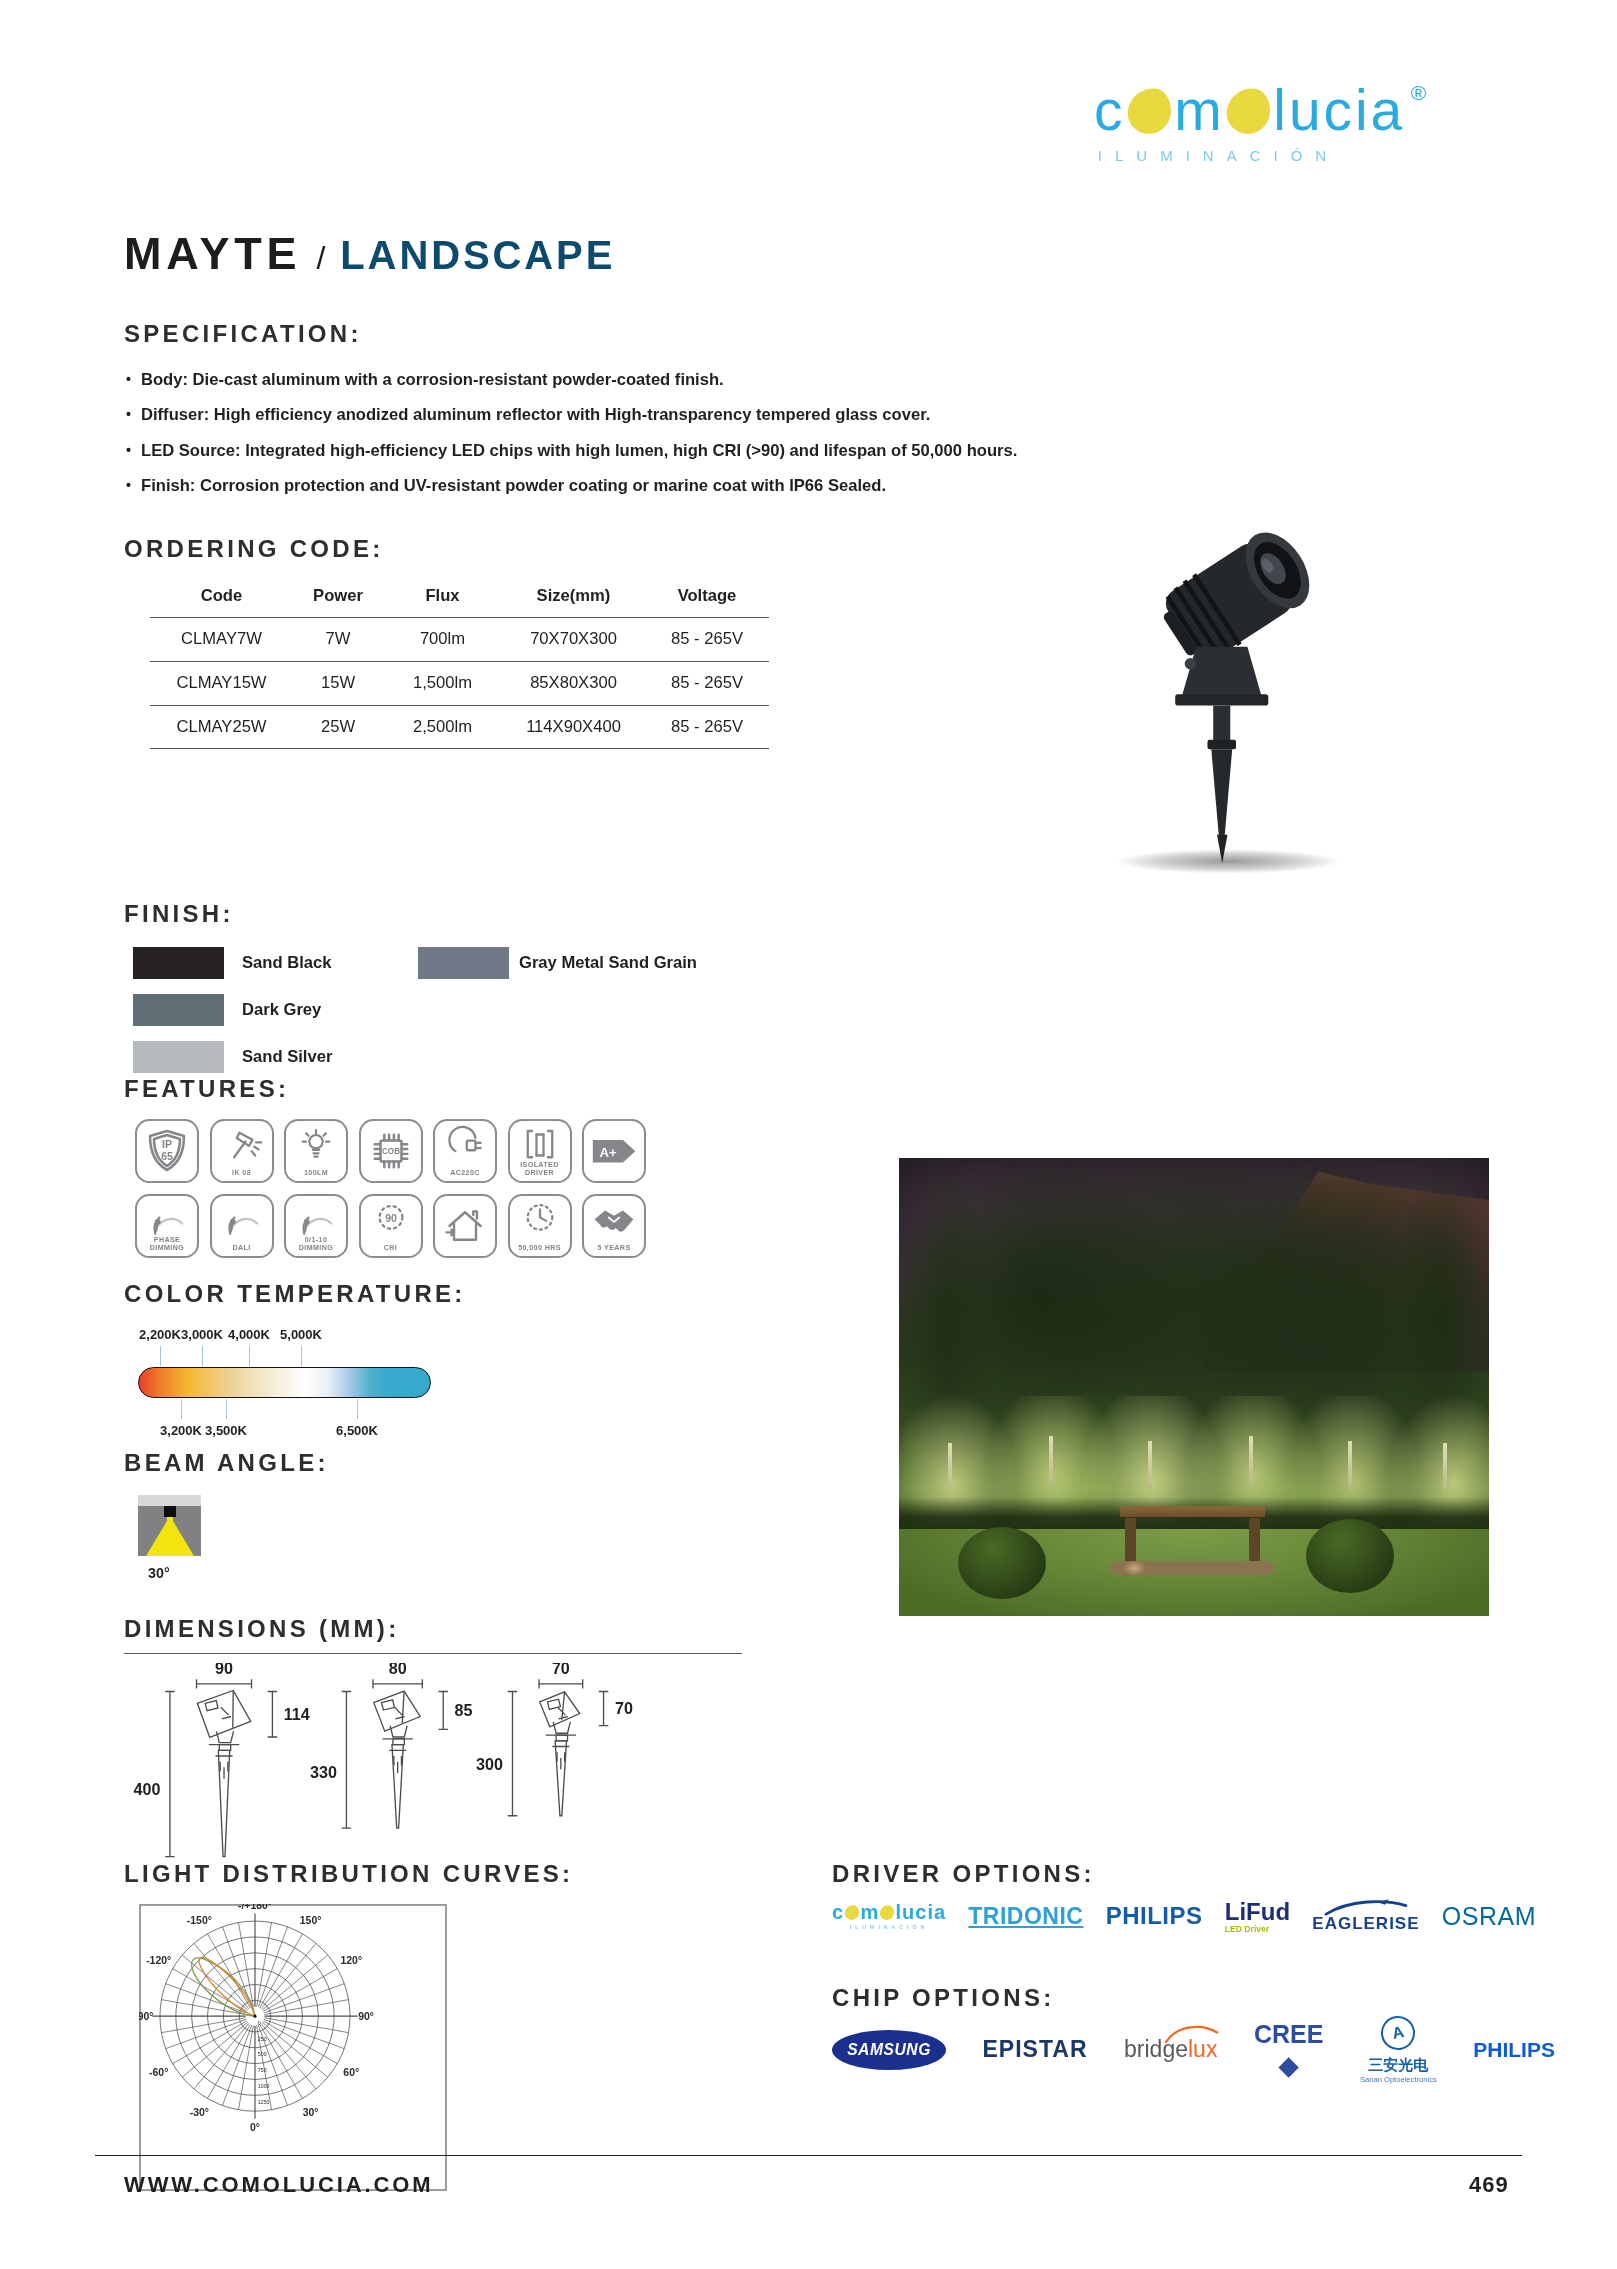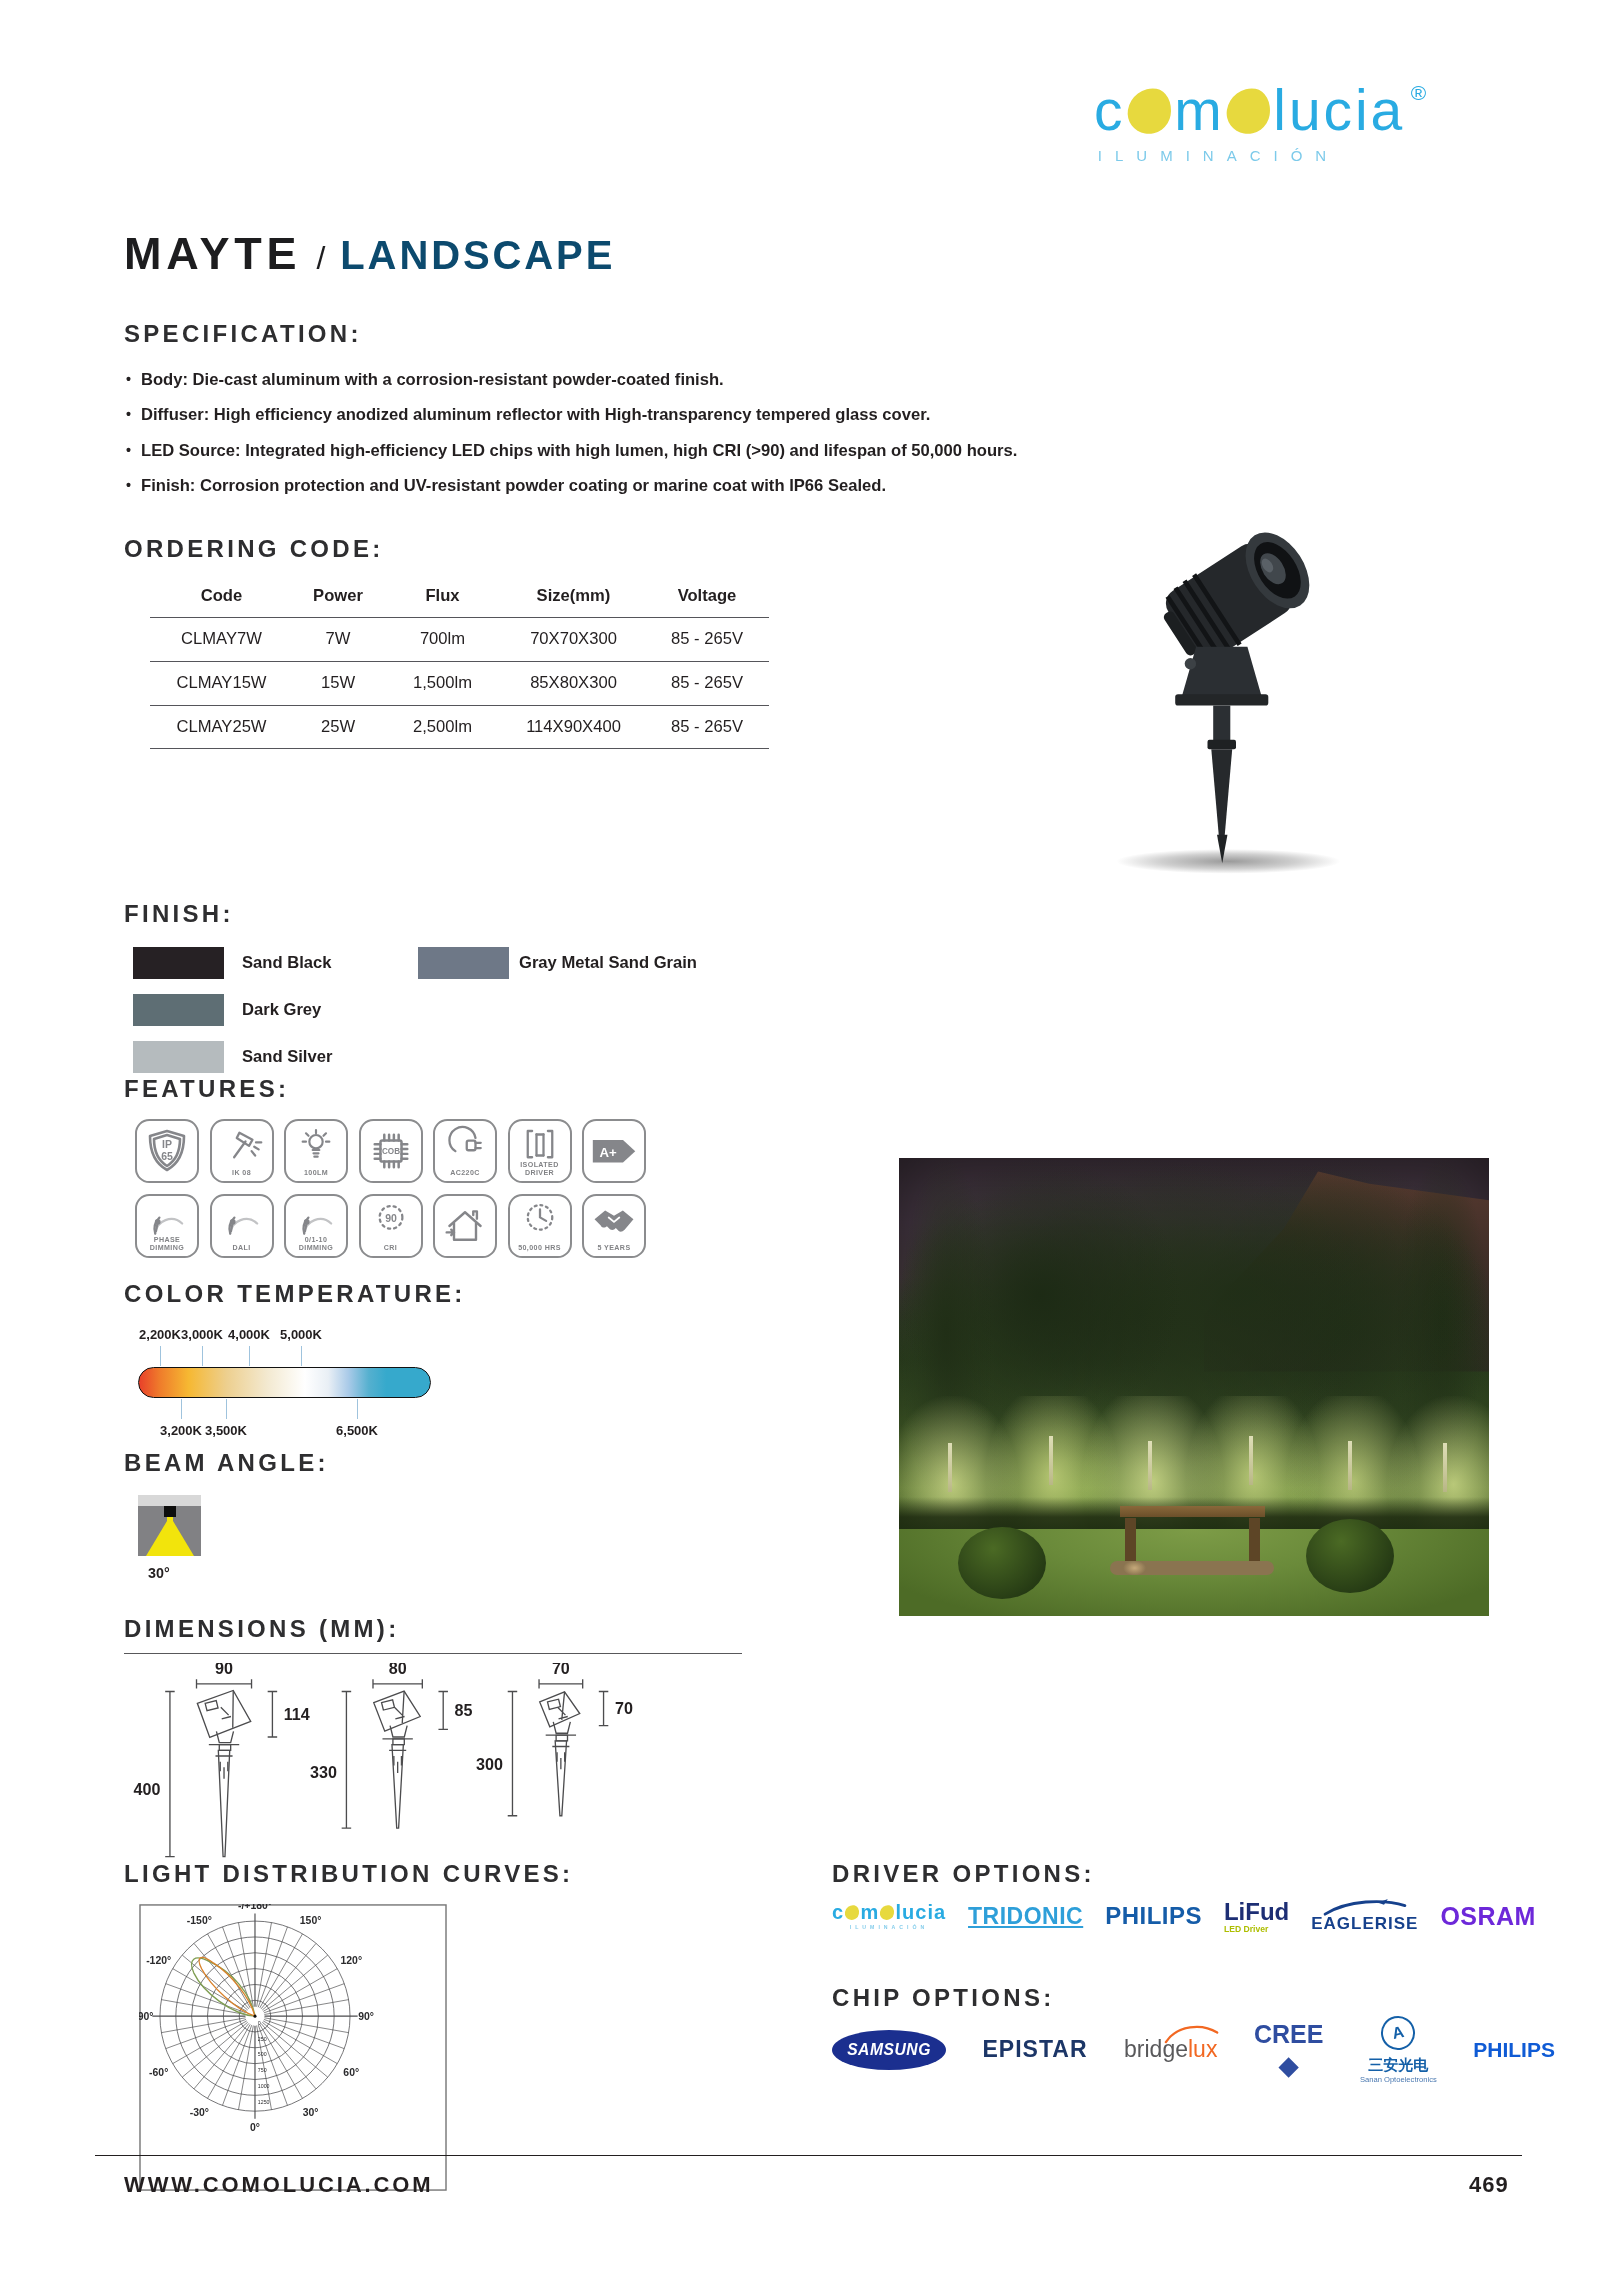--- a/index.html
+++ b/index.html
@@ -99,21 +99,21 @@
   #dims-rule{position:absolute;left:124px;top:1653px;width:618px;height:0;border-top:1.4px solid #58585a;}
 
   
   .logo-strip{display:flex;align-items:center;}
   .lg{display:flex;flex-direction:column;align-items:center;justify-content:center;}
   .lg-tridonic{font-size:23px;font-weight:700;letter-spacing:0.5px;color:#2e9fd9;text-decoration:underline;}
   .lg-philips{font-size:24px;font-weight:800;letter-spacing:0.5px;color:#155ca8;}
   .lg-lifud .t{font-size:24px;font-weight:800;color:#1d2e74;}
   .lg-lifud .s{font-size:8.6px;font-weight:600;color:#aebe00;align-self:flex-start;margin-top:-1.9px;}
   .lg-eaglerise .t{font-size:17px;font-weight:700;letter-spacing:1px;color:#16418c;margin-top:-2.9px;}
-  .lg-osram{font-size:25px;font-weight:700;letter-spacing:0.5px;color:#6d28d9;}
+  .lg-osram{font-size:25px;font-weight:400;letter-spacing:0.5px;color:#0369a1;}
   .mini-logo-row{display:flex;align-items:center;color:#29abe2;font-size:20px;font-weight:600;letter-spacing:1px;line-height:1;}
   .mini-pick{width:14.3px;height:15px;background:#e7d93e;border-radius:58% 42% 52% 48%/55% 52% 48% 45%;transform:rotate(9deg);margin:0 1px;}
   .mini-tagline{font-size:5.2px;letter-spacing:4px;color:#85cdeb;margin-top:1.9px;font-weight:600;}
   .lg-samsung{width:114px;height:40px;background:#1b2f8f;border-radius:50%;display:flex;align-items:center;justify-content:center;}
   .lg-samsung span{color:#fff;font-size:15.7px;font-weight:700;font-style:italic;letter-spacing:0.5px;}
   .lg-epistar{font-size:23px;font-weight:700;letter-spacing:1px;color:#1c3667;}
   .lg-bridgelux{position:relative;font-size:23px;font-weight:500;color:#59595b;}
   .lg-bridgelux .lux{color:#f26822;}
   .lg-bridgelux svg{position:absolute;top:-13.3px;right:-3.8px;}
   .lg-cree{font-size:25px;font-weight:800;color:#2f4da0;display:flex;align-items:center;gap:1.9px;}

